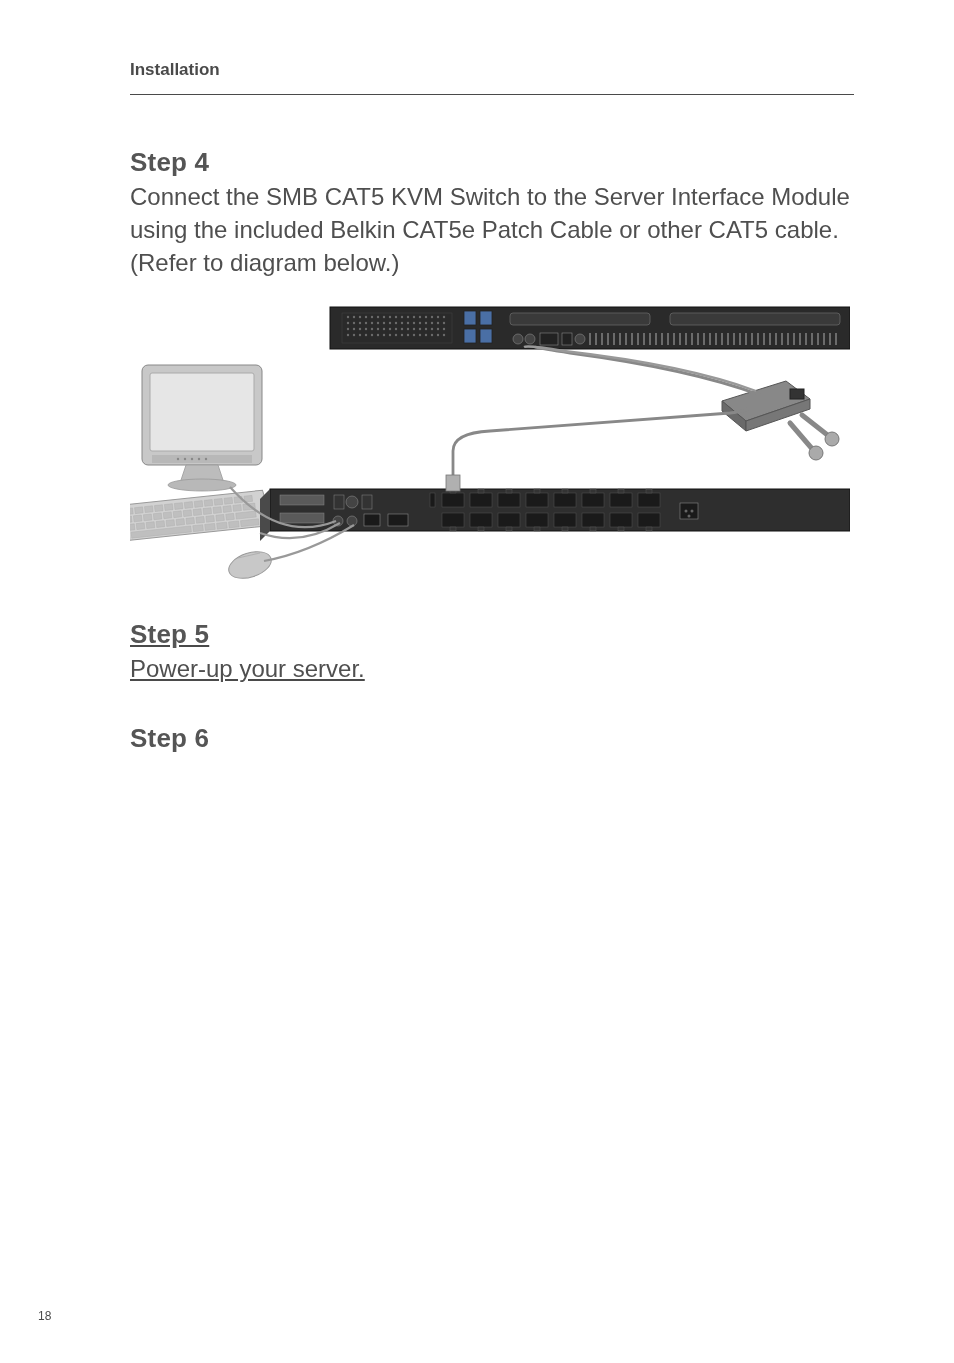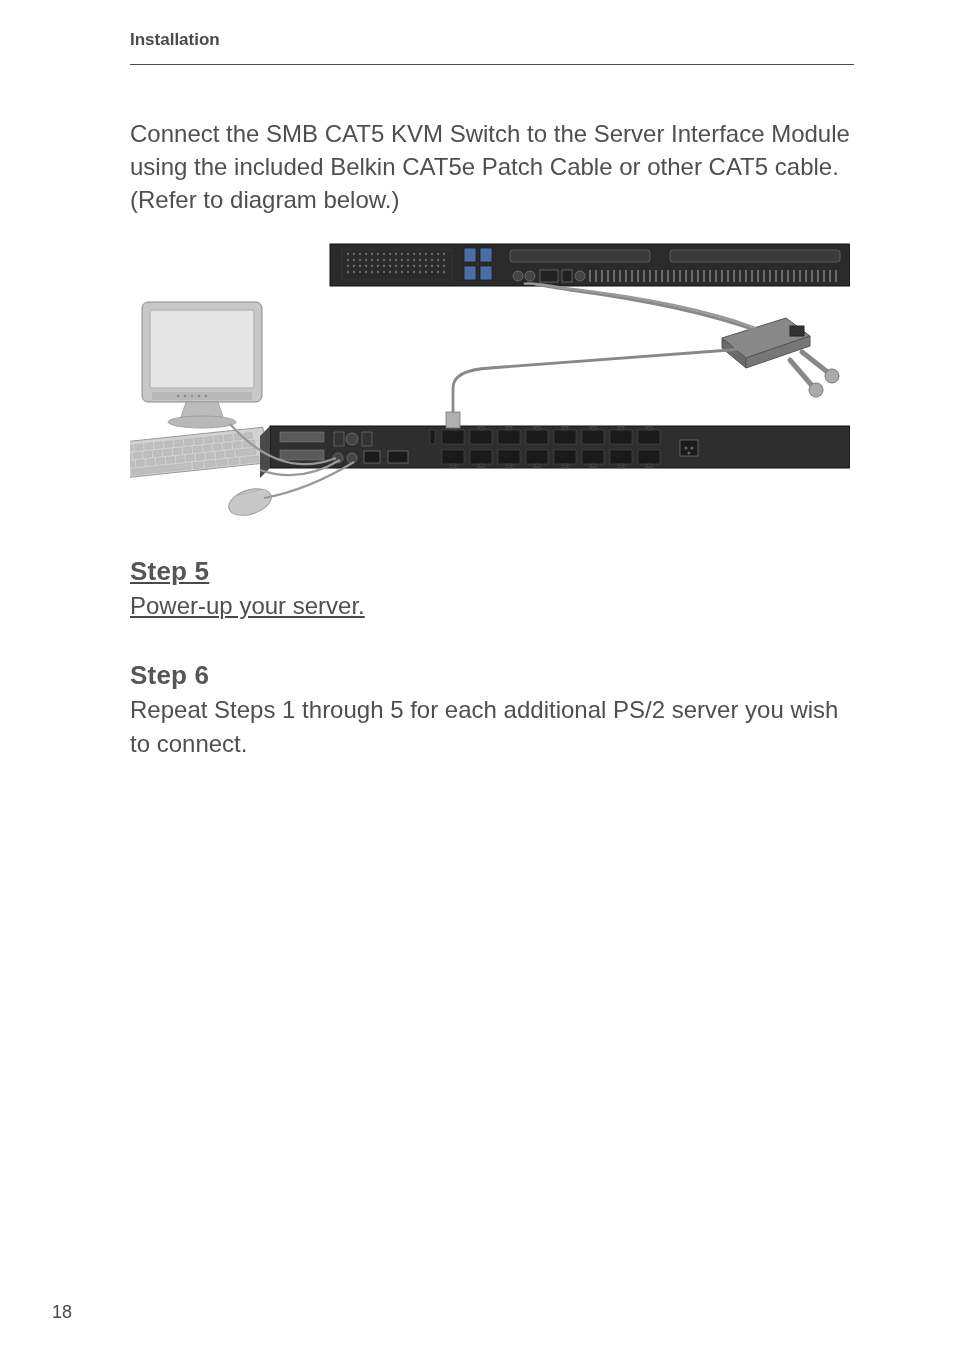--- a/index.html
+++ b/index.html
@@ -9,21 +9,21 @@
     }
     body {
       width: 954px;
       height: 1363px;
       background: #ffffff;
       font-family: Arial, Helvetica, sans-serif;
       color: #4a4a4a;
       position: relative;
     }
     .page {
-      padding: 30px 100px 40px 130px;
+      padding: 60px 100px 40px 130px;
     }
     .header {
       font-size: 17px;
       font-weight: bold;
       color: #4a4a4a;
       padding-bottom: 14px;
       border-bottom: 1.5px solid #4a4a4a;
       margin-bottom: 52px;
     }
     .step-heading {
@@ -47,34 +47,35 @@
       margin-top: 38px;
     }
     .diagram {
       width: 100%;
       margin-top: 4px;
       margin-bottom: 8px;
     }
     .page-number {
       position: absolute;
       bottom: 40px;
-      left: 52px;
-      font-size: 18px;
+      left: 38px;
+      font-size: 12px;
       color: #4a4a4a;
     }
   </style>
 </head>
 <body>
 
 <div class="page">
   <div class="header">
     <span>Installation</span>
   </div>
 
   <div>
+    <div class="step-heading">Step 4</div>
     <div class="step-body">Connect the SMB CAT5 KVM Switch to the Server Interface Module using the included Belkin CAT5e Patch Cable or other CAT5 cable. (Refer to diagram below.)</div>
   </div>
 
   <div class="diagram">
     <svg viewBox="0 0 720 280" width="720" height="280">
 
       <g>
         <rect x="200" y="4" width="520" height="42" fill="#2a2a2a" stroke="#111" stroke-width="1"></rect>
 
         <g fill="#6b6b6b">
@@ -377,17 +378,16 @@
     </svg>
   </div>
 
   <div class="step-block-5">
     <div class="step-heading">Step 5</div>
     <div class="step-body">Power-up your server.</div>
   </div>
 
   <div class="step-block-6">
     <div class="step-heading">Step 6</div>
-    <div class="step-body">Repeat Steps 1 through 5 for each additional PS/2 server you wish to connect.</div>
   </div>
 </div>
 
 <div class="page-number">18</div>
 
 </body></html>

